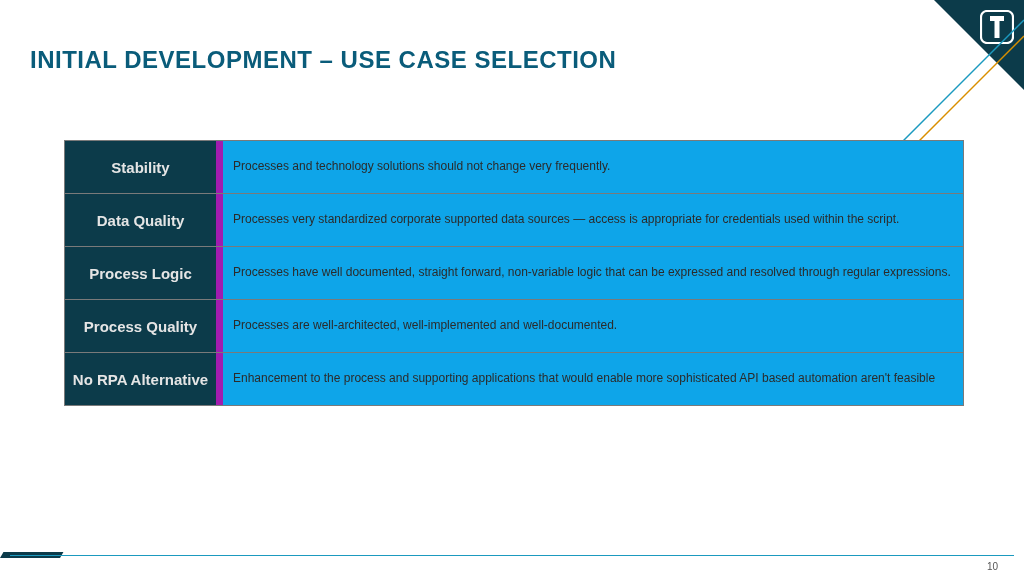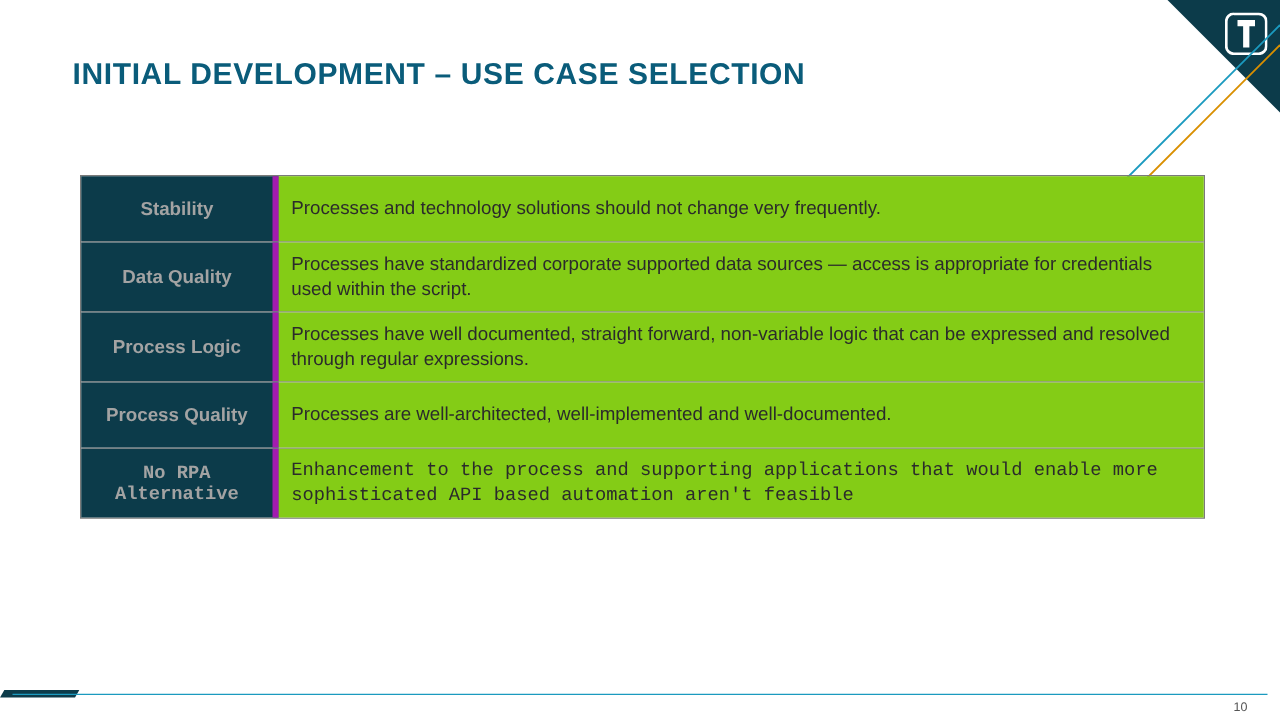--- a/index.html
+++ b/index.html
@@ -20,58 +20,56 @@
   }
   .title {
     position: absolute;
     top: 46px;
     left: 30px;
     font-size: 24px;
     font-weight: 700;
     letter-spacing: 0.5px;
     color: #0a5c7a;
     text-transform: uppercase;
-    margin-left: 28px;
   }
   .table-wrap {
     position: absolute;
     top: 140px;
     left: 64px;
     width: 898px;
     border: 1px solid #7a7a7a;
   }
   .row {
     display: flex;
     border-bottom: 1px solid #7a7a7a;
   }
   .row:last-child {
     border-bottom: none;
-    font-family: Liberation Mono, monospace;
   }
   .cell-label {
     width: 158px;
     flex: 0 0 158px;
     background: #0c3b4a;
-    color: #a3a3a3;
+    color: #e5e5e5;
     font-weight: 700;
     font-size: 15px;
     display: flex;
     align-items: center;
     justify-content: center;
     text-align: center;
     padding: 10px 6px;
     box-sizing: border-box;
-    border-right: 5px solid #a21caf;
+    border-right: 7px solid #a21caf;
     min-height: 52px;
   }
   .cell-desc {
     flex: 1;
-    background: #84cc16;
+    background: #0ea5e9;
     color: #2b2b2b;
-    font-size: 15px;
+    font-size: 12px;
     padding: 8px 10px;
     box-sizing: border-box;
     display: flex;
     align-items: center;
     line-height: 1.3;
   }
   
   .corner-badge {
     position: absolute;
     top: 0;
@@ -156,21 +154,21 @@
     <line x1="36" y1="160" x2="160" y2="36" stroke="#d98f00" stroke-width="1.5"></line>
   </svg>
 
   <div class="table-wrap">
     <div class="row">
       <div class="cell-label">Stability</div>
       <div class="cell-desc">Processes and technology solutions should not change very frequently.</div>
     </div>
     <div class="row">
       <div class="cell-label">Data Quality</div>
-      <div class="cell-desc">Processes have standardized corporate supported data sources — access is appropriate for credentials used within the script.</div>
+      <div class="cell-desc">Processes very standardized corporate supported data sources — access is appropriate for credentials used within the script.</div>
     </div>
     <div class="row">
       <div class="cell-label">Process Logic</div>
       <div class="cell-desc">Processes have well documented, straight forward, non-variable logic that can be expressed and resolved through regular expressions.</div>
     </div>
     <div class="row">
       <div class="cell-label">Process Quality</div>
       <div class="cell-desc">Processes are well-architected, well-implemented and well-documented.</div>
     </div>
     <div class="row">

